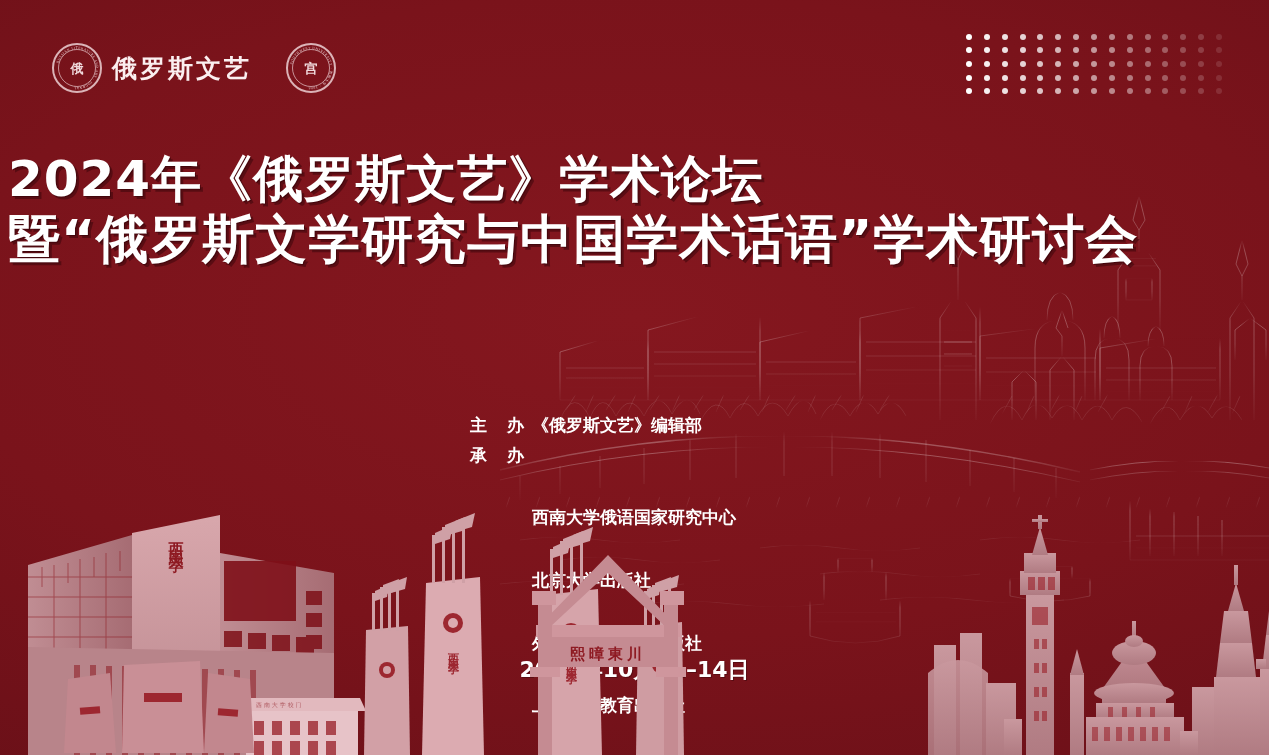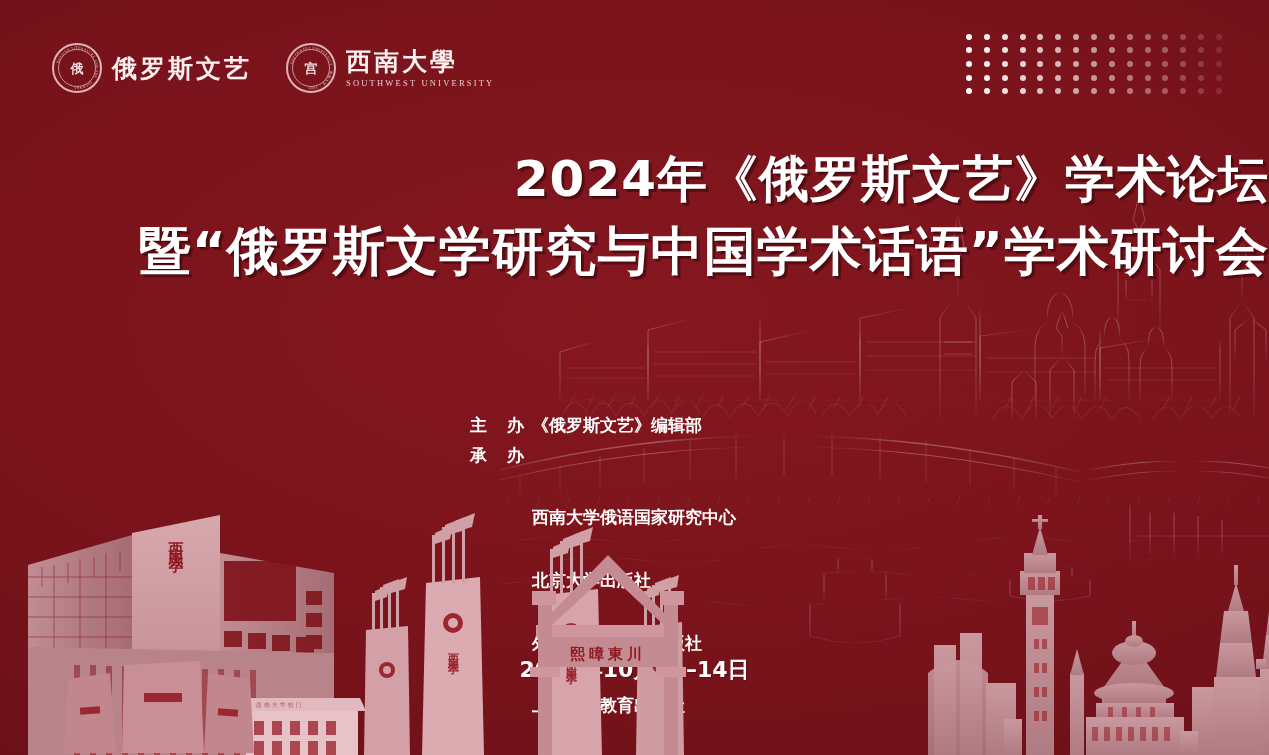--- a/index.html
+++ b/index.html
@@ -36,29 +36,29 @@
   .seal .micro{position:absolute;inset:1px;border-radius:50%;}
   .logo-cn{
     color:#fbeff0;font-size:25px;font-weight:700;letter-spacing:3px;line-height:1;
     font-family:"DejaVu Sans","Liberation Sans",sans-serif;white-space:nowrap;
   }
   .logo-en{color:#e9cdd1;font-size:8.5px;letter-spacing:2.2px;margin-top:4px;white-space:nowrap;
       font-family:"Liberation Serif",serif;}
   .logo-stack{display:flex;flex-direction:column;align-items:flex-start;}
 
   
-  #title-block{position:absolute;left:8px;right:0;top:150px;text-align:right;}
+  #title-block{position:absolute;left:8px;right:0;top:150px;text-align:left;}
   .title-line{
     color:#fff;font-weight:700;white-space:nowrap;line-height:1.18;
     font-family:"DejaVu Sans","Liberation Sans",sans-serif;
     text-shadow:3px 3px 0 rgba(58,6,11,.55), 1px 1px 0 rgba(58,6,11,.7);
     letter-spacing:1px;
   }
   #title-line-1{font-size:50px;}
-  #title-line-2{font-size:52px;margin-top:12px;}
+  #title-line-2{font-size:52px;}
 
   
   #org-block{position:absolute;left:470px;top:380px;}
   .org-row{display:flex;align-items:baseline;margin-bottom:5px;}
   .org-label{
     width:54px;flex:none;text-align:justify;text-align-last:justify;
     color:#fff;font-size:17px;font-weight:700;line-height:1.45;
     font-family:"DejaVu Sans","Liberation Sans",sans-serif;
   }
   .org-gap{width:54px;flex:none;}
@@ -324,24 +324,20 @@
         <span class="core">宫</span>
         <svg class="micro" width="48" height="48" viewBox="0 0 48 48" style="position:absolute;left:1px;top:1px;">
           <defs>
               <path id="circPathB" d="M24,24 m-19,0 a19,19 0 1,1 38,0 a19,19 0 1,1 -38,0"></path>
             </defs>
           <text font-size="3.4" fill="#e8c9cd" letter-spacing="0.6" font-family="Liberation Serif, serif">
             <textPath href="#circPathB" startOffset="3%">SOUTHWEST UNIVERSITY · 西南大学 · 1906</textPath>
           </text>
         </svg>
       </div>
-      <div class="logo-stack">
-        <span class="logo-cn">西南大學</span>
-        <span class="logo-en">SOUTHWEST  UNIVERSITY</span>
-      </div>
     </div>
 
   </div>
 
   <div id="title-block">
     <div class="title-line" id="title-line-1">2024年《俄罗斯文艺》学术论坛</div>
     <div class="title-line" id="title-line-2">暨“俄罗斯文学研究与中国学术话语”学术研讨会</div>
   </div>
 
   <div id="org-block">

